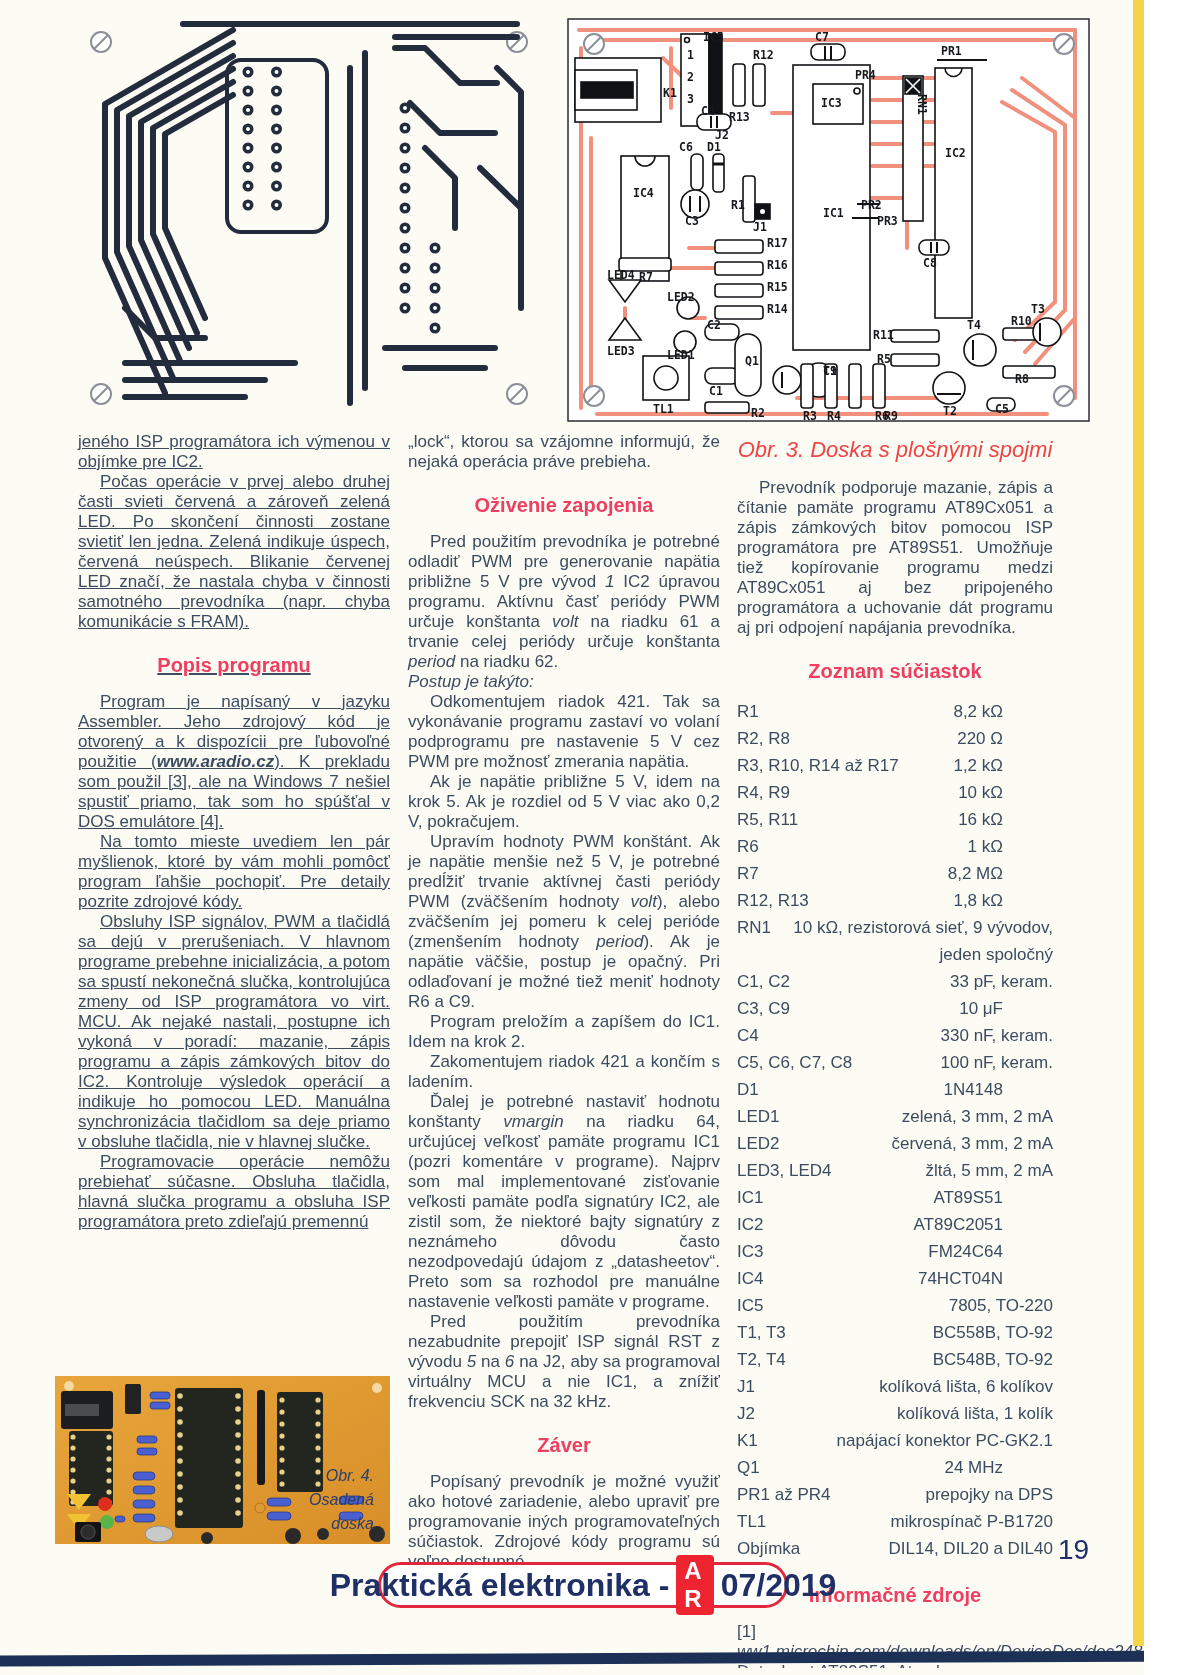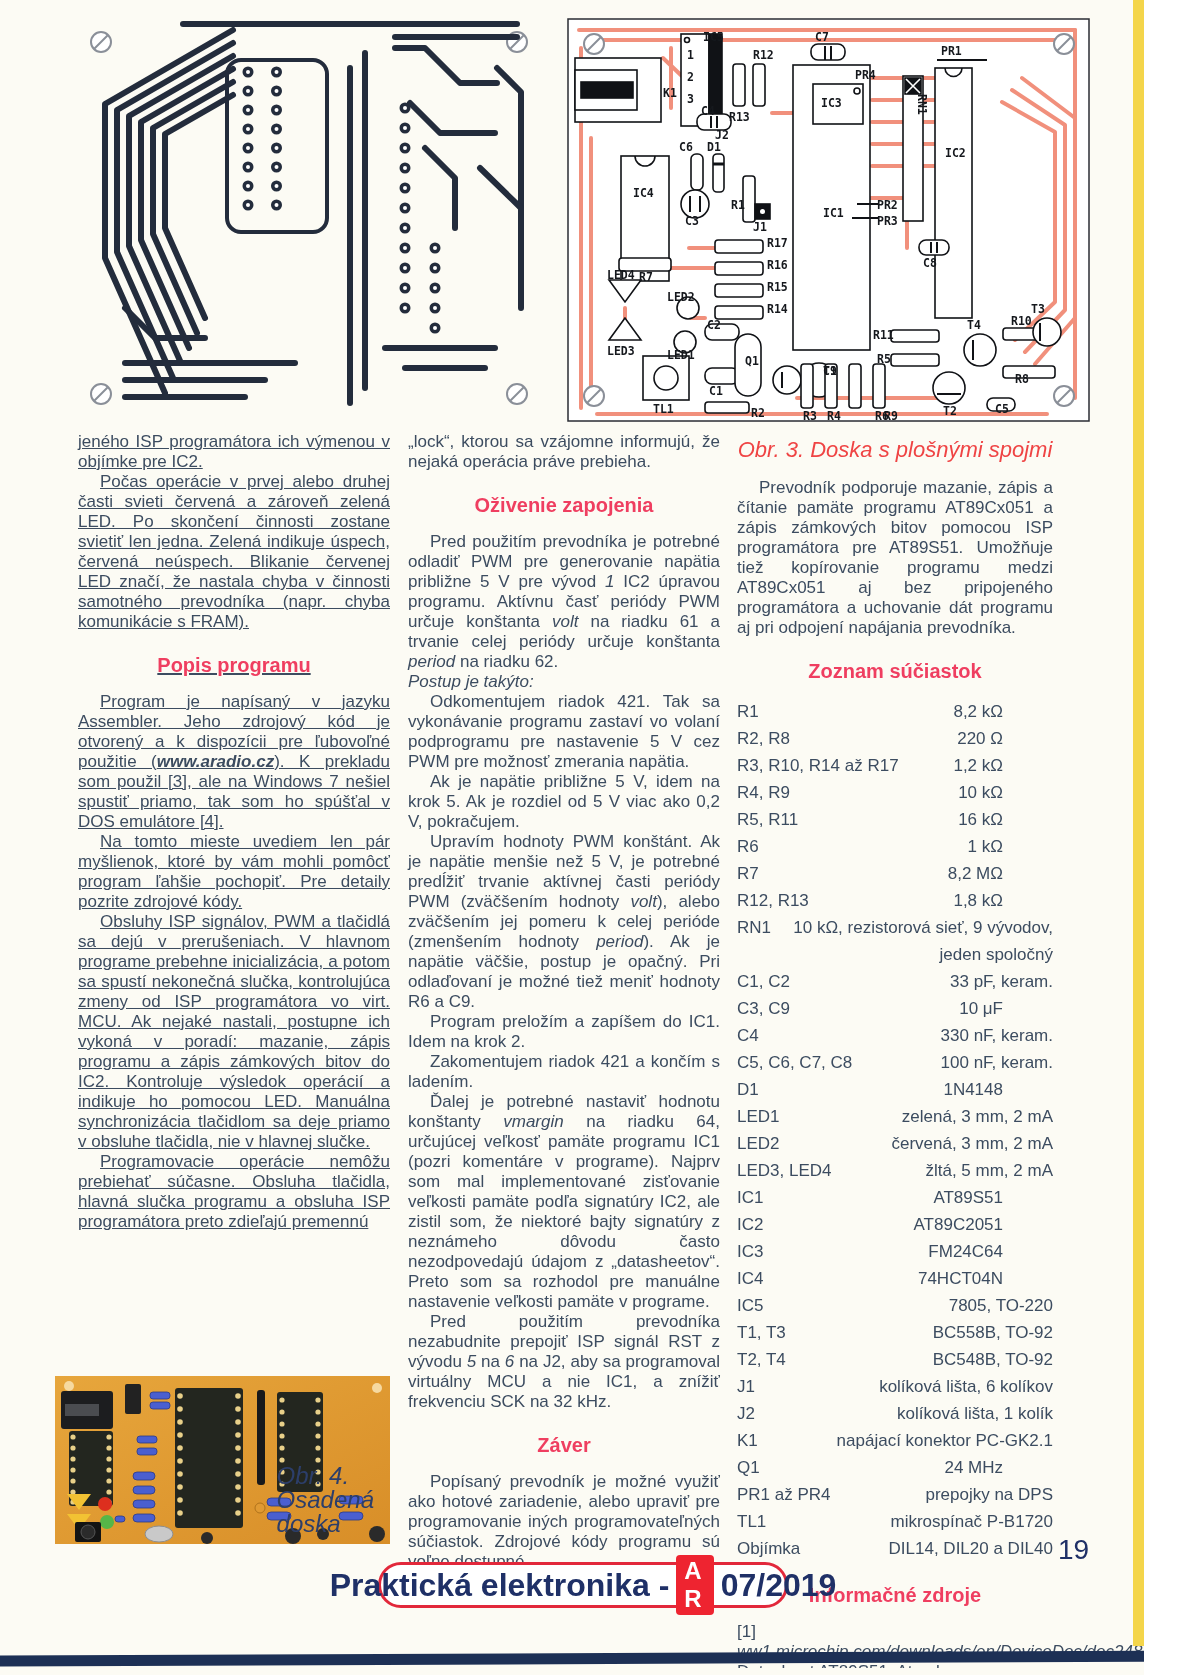--- a/index.html
+++ b/index.html
@@ -18,22 +18,22 @@
   .parts{margin-top:4px;}
   .part-row{display:flex;line-height:27px;}
   .part-name{white-space:nowrap;}
   .part-value{flex:1;text-align:right;}
   .part-value.short{padding-right:50px;}
   
   .fig{position:absolute;}
   .pcb-label{position:absolute;font-family:"DejaVu Sans Mono",monospace;font-size:11.5px;
              font-weight:600;color:#15181d;transform-origin:left top;white-space:nowrap;}
   
-  .photo-cap{position:absolute;right:16px;top:88px;text-align:left;font-style:italic;
-             color:#2c3e6a;font-size:24px;line-height:24px;}
+  .photo-cap{position:absolute;right:16px;top:88px;text-align:right;font-style:italic;
+             color:#2c3e6a;font-size:16px;line-height:24px;}
   
   #footer-pill{position:absolute;left:378px;top:1562px;width:410px;height:46px;border:3px solid #e2283b;
                border-radius:25px;background:#fff;display:flex;align-items:center;justify-content:center;
                gap:7px;box-sizing:border-box;}
   #footer-pill .t{color:#1f3067;font-weight:bold;font-size:32px;white-space:nowrap;}
   #footer-pill .badge{background:#ee2430;color:#fff;font-weight:bold;font-size:24px;
                       padding:2px 8px;border-radius:4px;letter-spacing:4px;}
   #page-num{position:absolute;left:1058px;top:1534px;font-size:28px;font-weight:normal;color:#1f3067;}
   #edge-strip{position:absolute;right:0;top:0;width:11px;height:1646px;background:#f4d54a;}
   #bottom-bar{position:absolute;left:-5px;top:1653px;width:1210px;height:11px;background:#1d3055;
@@ -256,21 +256,21 @@
         <span class="pcb-label" style="left: 134px; top: 86px;">C4</span>
         <span class="pcb-label" style="left: 162px; top: 92px;">R13</span>
         <span class="pcb-label" style="left: 148px; top: 110px;">J2</span>
         <span class="pcb-label" style="left: 112px; top: 122px;">C6</span>
         <span class="pcb-label" style="left: 140px; top: 122px;">D1</span>
         <span class="pcb-label" style="left: 66px; top: 168px;">IC4</span>
         <span class="pcb-label" style="left: 118px; top: 196px;">C3</span>
         <span class="pcb-label" style="left: 164px; top: 180px;">R1</span>
         <span class="pcb-label" style="left: 186px; top: 202px;">J1</span>
         <span class="pcb-label" style="left: 256px; top: 188px;">IC1</span>
-        <span class="pcb-label" style="left: 310px; top: 180px;">PR2</span>
+        <span class="pcb-label" style="left: 294px; top: 180px;">PR2</span>
         <span class="pcb-label" style="left: 310px; top: 196px;">PR3</span>
         <span class="pcb-label" style="left: 356px; top: 238px;">C8</span>
         <span class="pcb-label" style="left: 72px; top: 252px;">R7</span>
         <span class="pcb-label" style="left: 200px; top: 218px;">R17</span>
         <span class="pcb-label" style="left: 200px; top: 240px;">R16</span>
         <span class="pcb-label" style="left: 200px; top: 262px;">R15</span>
         <span class="pcb-label" style="left: 200px; top: 284px;">R14</span>
         <span class="pcb-label" style="left: 40px; top: 250px;">LED4</span>
         <span class="pcb-label" style="left: 100px; top: 272px;">LED2</span>
         <span class="pcb-label" style="left: 40px; top: 326px;">LED3</span>

